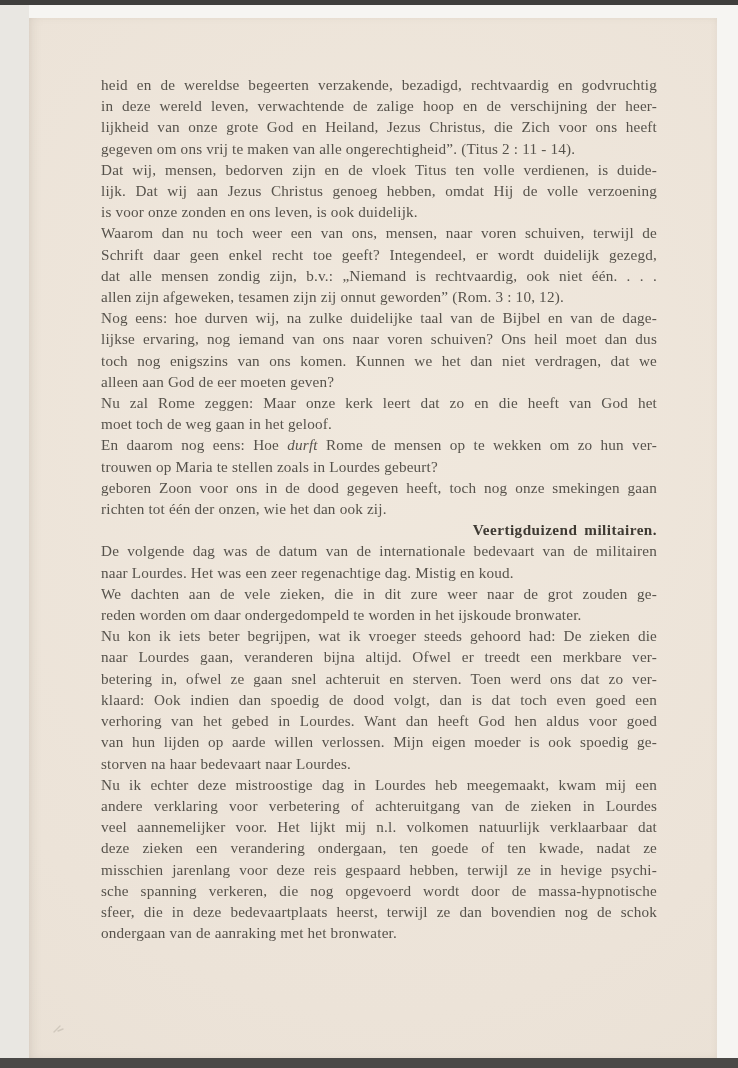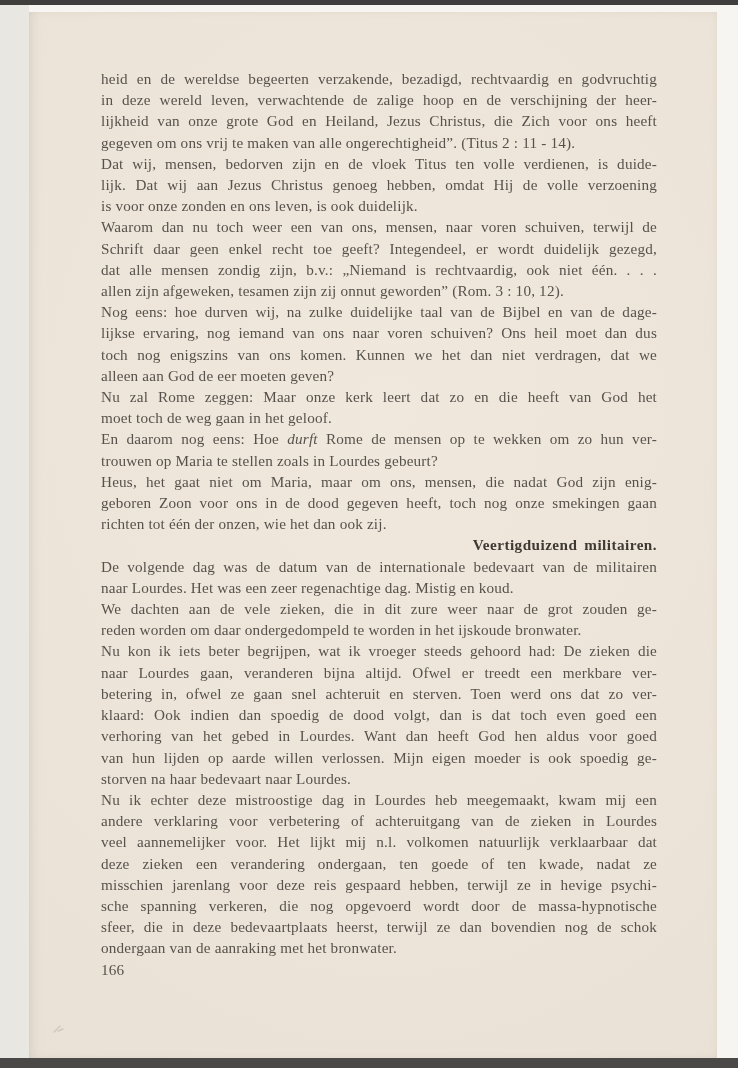--- a/index.html
+++ b/index.html
@@ -6,21 +6,21 @@
   body {
     width: 738px; height: 1068px; position: relative; overflow: hidden;
     background: #ffffff;
     font-family: "Liberation Serif", "DejaVu Serif", serif;
   }
   .scan-backdrop { position: absolute; inset: 0; background: #f6f5f2; }
   .band-top    { position: absolute; top: 0; left: 0; right: 0; height: 5px; background: #3f3e3c; }
   .band-bottom { position: absolute; bottom: 0; left: 0; right: 0; height: 10px; background: #4a4947; }
   .strip-left  { position: absolute; top: 5px; bottom: 10px; left: 0; width: 29px; background: #e9e7e2; }
   .book-page {
-    position: absolute; top: 12px; bottom: 10px; left: 29px; width: 688px;
+    position: absolute; top: 18px; bottom: 10px; left: 29px; width: 688px;
     background: radial-gradient(130% 105% at 52% 38%, #f0e8dd 0%, #ece3d8 55%, #e7ded2 100%);
     box-shadow: inset 6px 0 14px -8px rgba(90,75,60,0.25), inset -4px 0 10px -6px rgba(120,100,80,0.12);
   }
   .textcol {
     position: absolute; top: 56px; left: 72px; width: 556px;
     font-size: 15.2px; line-height: 21.2px; color: #56524b;
     letter-spacing: 0.012em;
   }
   .para { margin: 0; }
   .line { text-align: justify; text-align-last: justify; white-space: nowrap; overflow: hidden; }
@@ -72,21 +72,20 @@
             <div class="line">Nu zal Rome zeggen: Maar onze kerk leert dat zo en die heeft van God het</div>
           </div>
           <div class="para">
             <div class="line lastline">moet toch de weg gaan in het geloof.</div>
           </div>
           <div class="para">
             <div class="line">En daarom nog eens: Hoe <i>durft</i> Rome de mensen op te wekken om zo hun ver-</div>
             <div class="line lastline">trouwen op Maria te stellen zoals in Lourdes gebeurt?</div>
           </div>
           <div class="para">
-            <div class="line">Heus, het gaat niet om Maria, maar om ons, mensen, die nadat God zijn enig-</div>
             <div class="line">geboren Zoon voor ons in de dood gegeven heeft, toch nog onze smekingen gaan</div>
             <div class="line lastline">richten tot één der onzen, wie het dan ook zij.</div>
           </div>
           <div class="line heading" style="text-align: left; text-align-last: right;">Veertigduizend militairen.</div>
           <div class="para">
             <div class="line">De volgende dag was de datum van de internationale bedevaart van de militairen</div>
             <div class="line lastline">naar Lourdes. Het was een zeer regenachtige dag. Mistig en koud.</div>
           </div>
           <div class="para">
             <div class="line">We dachten aan de vele zieken, die in dit zure weer naar de grot zouden ge-</div>
@@ -105,20 +104,19 @@
             <div class="line">Nu ik echter deze mistroostige dag in Lourdes heb meegemaakt, kwam mij een</div>
             <div class="line">andere verklaring voor verbetering of achteruitgang van de zieken in Lourdes</div>
             <div class="line">veel aannemelijker voor. Het lijkt mij n.l. volkomen natuurlijk verklaarbaar dat</div>
             <div class="line">deze zieken een verandering ondergaan, ten goede of ten kwade, nadat ze</div>
             <div class="line">misschien jarenlang voor deze reis gespaard hebben, terwijl ze in hevige psychi-</div>
             <div class="line">sche spanning verkeren, die nog opgevoerd wordt door de massa-hypnotische</div>
             <div class="line">sfeer, die in deze bedevaartplaats heerst, terwijl ze dan bovendien nog de schok</div>
             <div class="line lastline">ondergaan van de aanraking met het bronwater.</div>
           </div>
         </div>
-      <div class="pagenum">166</div>
     </div>
     <svg class="pencil-mark" viewBox="0 0 22 16">
       <path d="M3 12 L9 6 M7 11 L12 9" stroke="#b3aca0" stroke-width="1.4" fill="none" stroke-linecap="round"></path>
     </svg>
   </div>
   <div class="band-bottom"></div>
 </div>
 
 </body></html>

